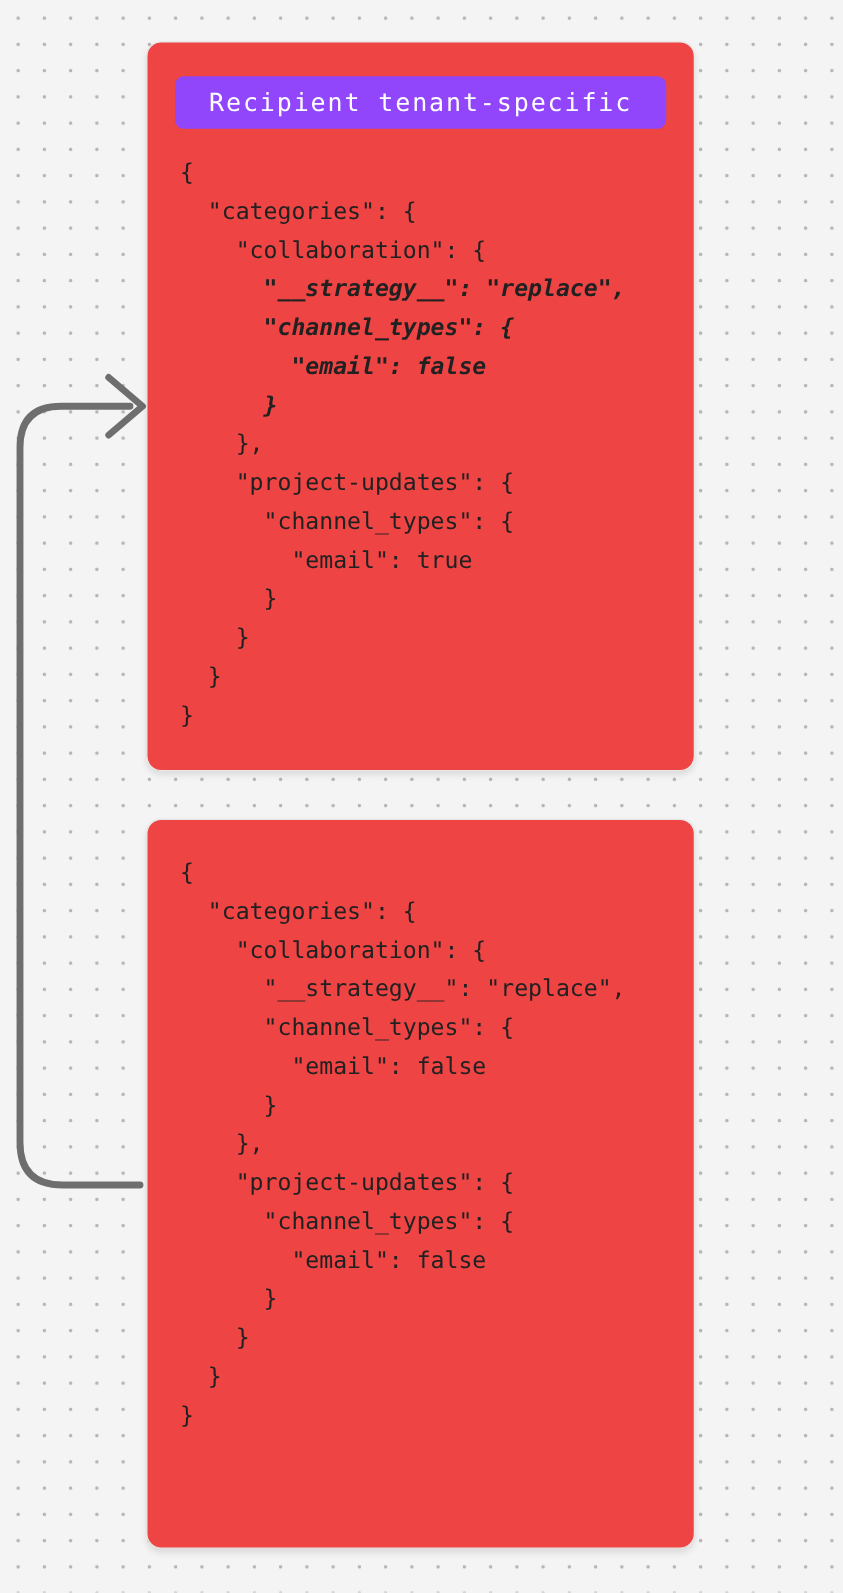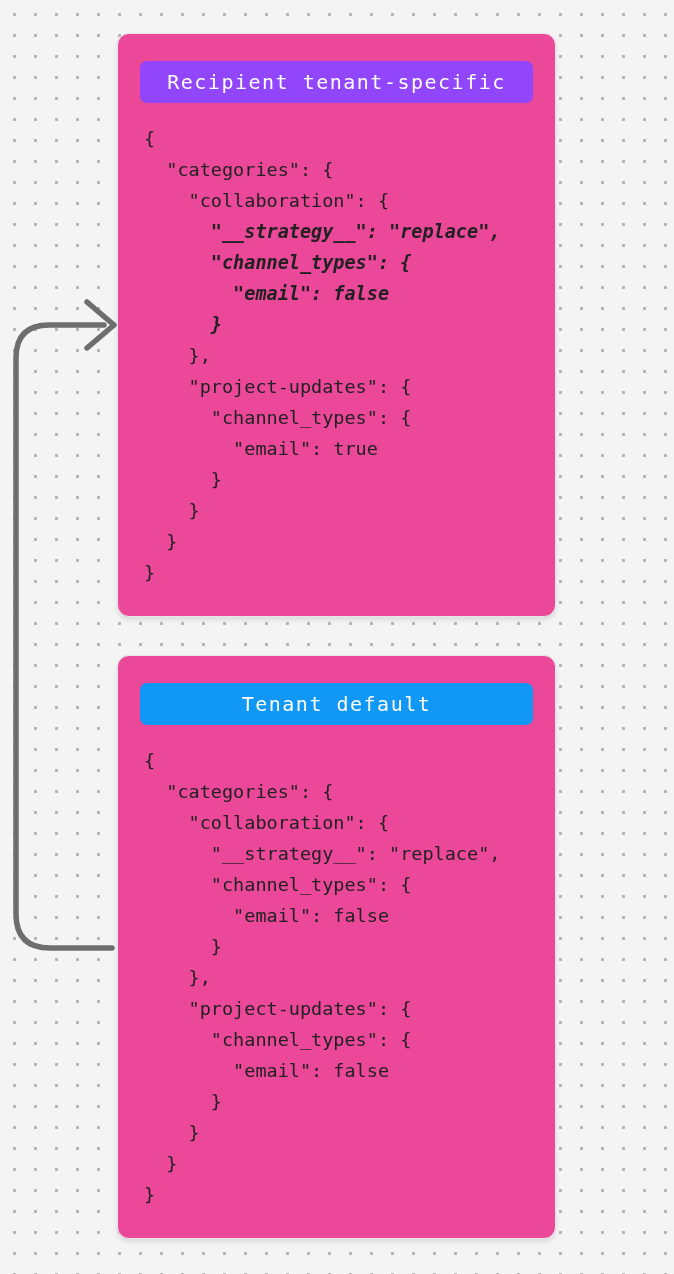--- a/index.html
+++ b/index.html
@@ -24,21 +24,21 @@
     width: 674px;
     height: 1274px;
     pointer-events: none;
   }
   .card {
     position: absolute;
     left: 117px;
     width: 439px;
     height: 584px;
     box-sizing: border-box;
-    background: #ec4899;
+    background: #ef4444;
     border: 1px solid #e7e7e7;
     border-radius: 12px;
     box-shadow: 0 3px 5px rgba(0,0,0,0.10);
     padding: 27px 22px 0 22px;
   }
   .card-top    { top: 33px;  }
   .card-bottom { top: 655px; }
   .badge {
     height: 42px;
     border-radius: 7px;
@@ -73,15 +73,14 @@
   <path d="M112 948 L50 948 Q16 948 16 914 L16 358 Q16 325 49 325 L104 325" fill="none" stroke="#6e6e6e" stroke-width="5.5" stroke-linecap="round" stroke-linejoin="round"></path>
   <polyline points="87,302 114,325 87,348" fill="none" stroke="#6e6e6e" stroke-width="5.5" stroke-linecap="round" stroke-linejoin="round"></polyline>
 </svg>
 
 <div class="card card-top">
   <div class="badge" style="background: rgb(145, 70, 251);">Recipient tenant-specific</div>
   <div class="code"><div class="code-line">{</div><div class="code-line">  "categories": {</div><div class="code-line">    "collaboration": {</div><div class="code-line em">      "__strategy__": "replace",</div><div class="code-line em">      "channel_types": {</div><div class="code-line em">        "email": false</div><div class="code-line em">      }</div><div class="code-line">    },</div><div class="code-line">    "project-updates": {</div><div class="code-line">      "channel_types": {</div><div class="code-line">        "email": true</div><div class="code-line">      }</div><div class="code-line">    }</div><div class="code-line">  }</div><div class="code-line">}</div></div>
 </div>
 
 <div class="card card-bottom">
-  <div class="badge" style="background: rgb(17, 151, 245);">Tenant default</div>
   <div class="code"><div class="code-line">{</div><div class="code-line">  "categories": {</div><div class="code-line">    "collaboration": {</div><div class="code-line">      "__strategy__": "replace",</div><div class="code-line">      "channel_types": {</div><div class="code-line">        "email": false</div><div class="code-line">      }</div><div class="code-line">    },</div><div class="code-line">    "project-updates": {</div><div class="code-line">      "channel_types": {</div><div class="code-line">        "email": false</div><div class="code-line">      }</div><div class="code-line">    }</div><div class="code-line">  }</div><div class="code-line">}</div></div>
 </div>
 
 </body></html>

